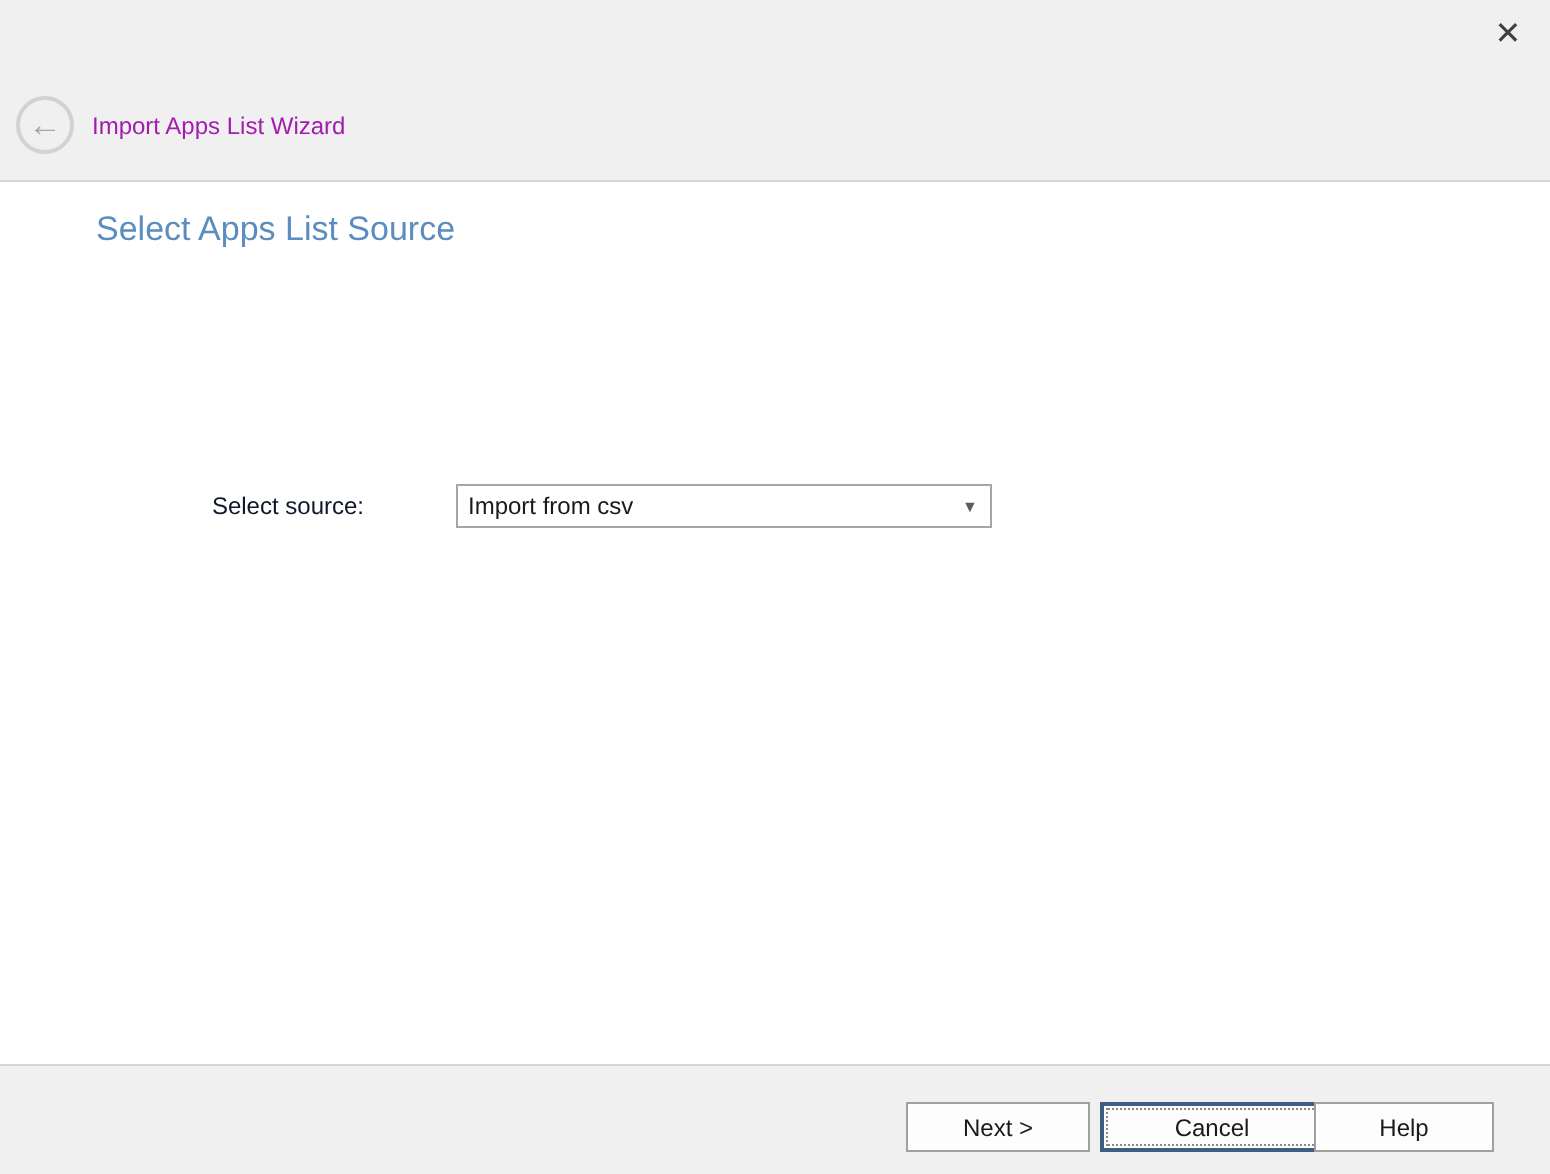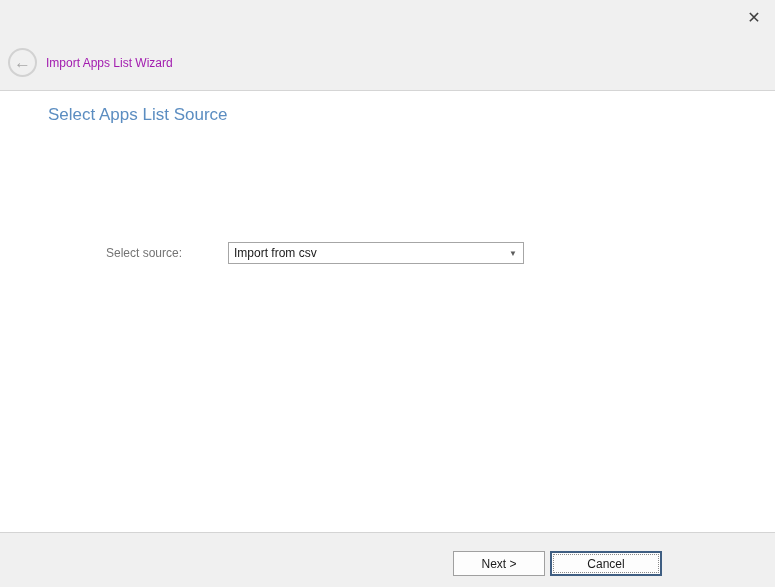--- a/index.html
+++ b/index.html
@@ -64,26 +64,26 @@
     left: 48px; top: 13px;
     font-size: 17px;
     color: #5b8dc1;
   }
   .field-label {
     position: absolute;
     left: 96px; top: 154px;
     width: 86px;
     text-align: right;
     font-size: 12px;
-    color: #737373;
+    color: #0f172a;
   }
   .combo {
     position: absolute;
     left: 228px; top: 150px;
-    width: 296px; height: 22px;
+    width: 268px; height: 22px;
     background: #ffffff;
     border: 1px solid #a6a6a6;
     display: flex;
     align-items: center;
     cursor: default;
     gap: 28px;
   }
   .combo-value {
     flex: 1;
     padding-left: 5px;
@@ -147,13 +147,14 @@
   <div class="field-label">Select source:</div>
   <div class="combo">
     <div class="combo-value">Import from csv</div>
     <div class="combo-arrow">▼</div>
   </div>
 </div>
 
 <div class="footer">
   <button class="btn btn-next">Next &gt;</button>
   <button class="btn btn-cancel">Cancel</button>
+  <button class="btn btn-help">Help</button>
 </div>
 
 </body></html>

